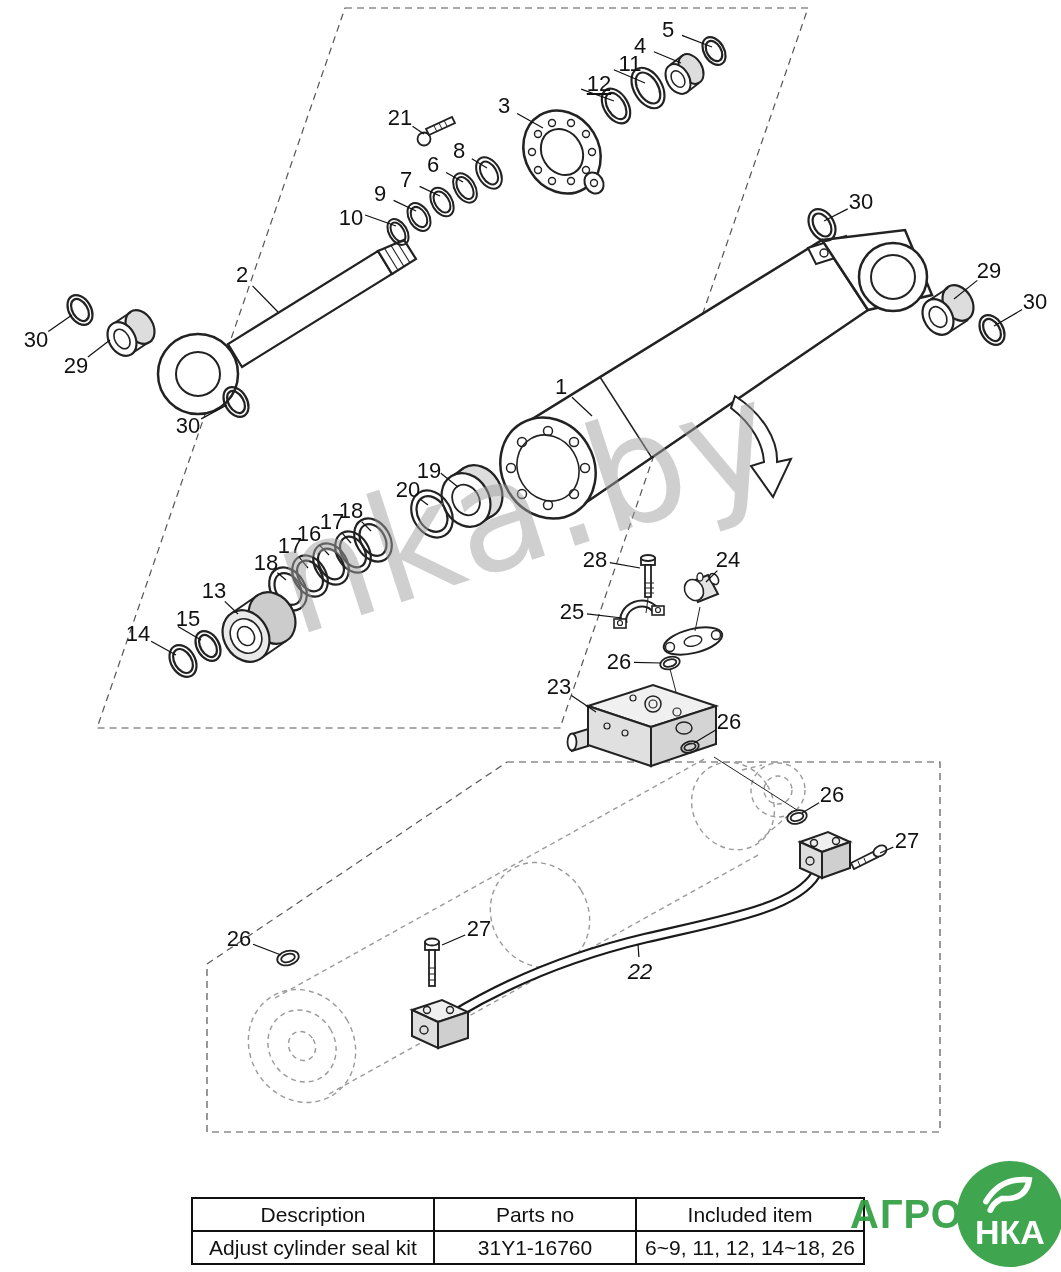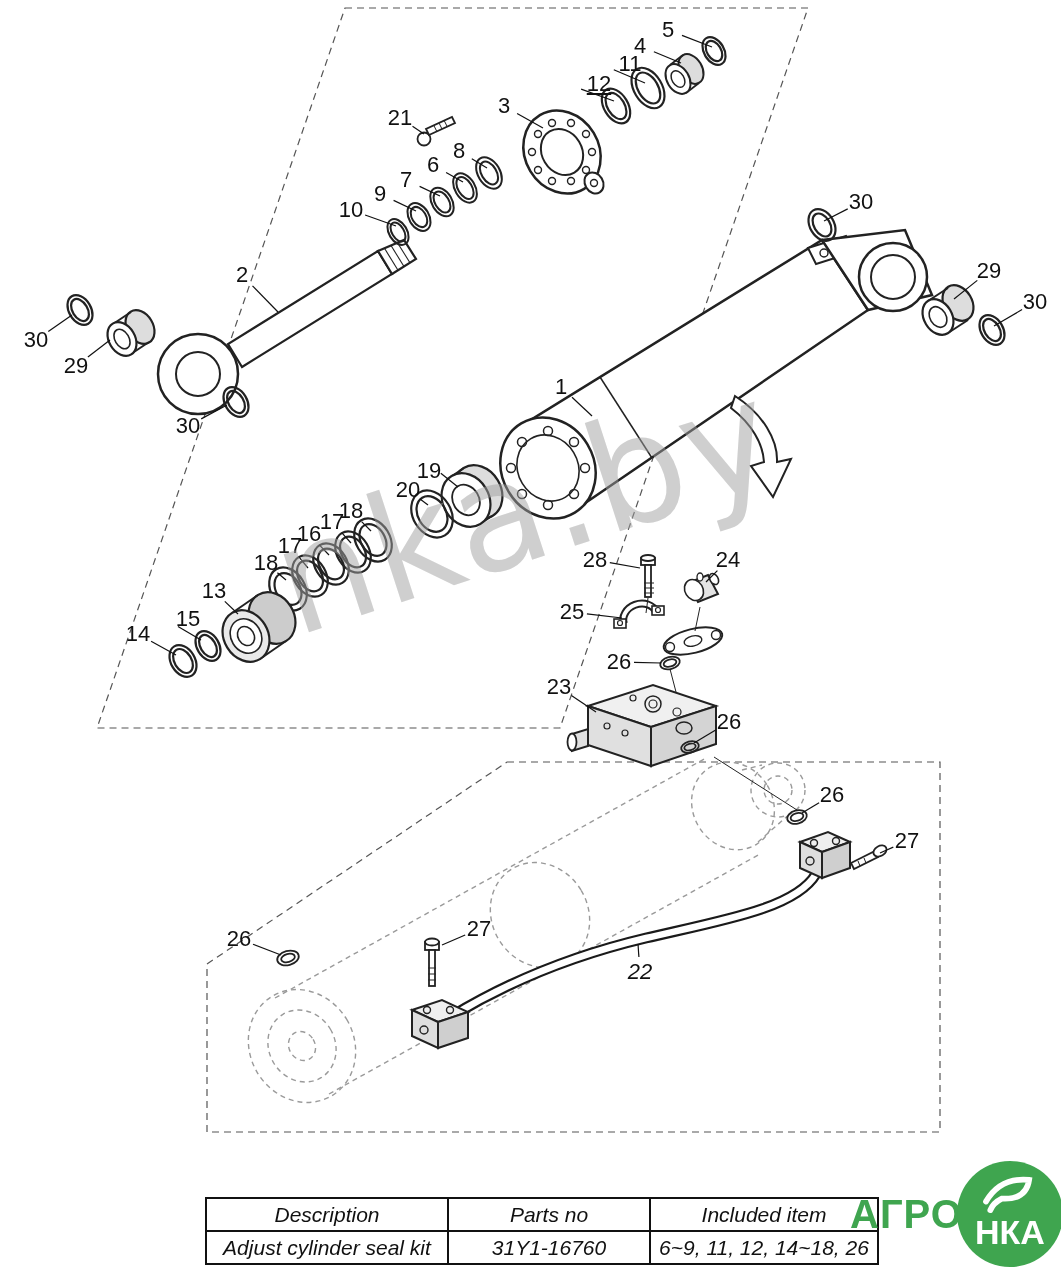--- a/index.html
+++ b/index.html
@@ -9,21 +9,21 @@
   
   #labels{position:absolute;left:0;top:0;width:100%;height:100%;z-index:4;pointer-events:none;}
   .plabel{position:absolute;transform:translate(-50%,-50%);
           font:400 22px "Liberation Sans",sans-serif;color:#111;}
   
   .watermark{position:absolute;left:280px;top:500px;z-index:5;pointer-events:none;
              font:400 150px "DejaVu Sans",sans-serif;letter-spacing:2px;
              color:#a0a0a0;opacity:.5;transform:rotate(-18deg);transform-origin:left center;
              white-space:nowrap;}
   
-  .table-wrap{position:absolute;left:205px;top:1197px;z-index:6;font-style:italic;}
+  .table-wrap{position:absolute;left:191px;top:1197px;z-index:6;}
   .table-wrap table{border-collapse:collapse;}
   .table-wrap th,.table-wrap td{border:2px solid #111;font-weight:400;
         font-size:21px;text-align:center;height:31px;padding:0 6px;background:#fff;}
   .col-desc{width:228px}.col-pno{width:188px}.col-inc{width:214px}
   
   .logo{position:absolute;left:850px;top:1161px;height:106px;z-index:7;
         display:flex;align-items:center;opacity:.92;}
   .logo-text{font-size:40px;font-weight:700;color:#2f9e41;letter-spacing:1px;margin-right:-6px;}
   .logo-circle{width:106px;height:106px;border-radius:50%;background:#2f9e41;
         position:relative;flex:0 0 auto;}
@@ -383,21 +383,21 @@
     <span class="plabel" style="left: 668px; top: 30px;">5</span>
     <span class="plabel" style="left: 640px; top: 46px;">4</span>
     <span class="plabel" style="left: 600px; top: 64px; margin-left: 30px;">11</span>
     <span class="plabel" style="left: 599px; top: 84px; text-decoration: underline;">12</span>
     <span class="plabel" style="left: 504px; top: 106px;">3</span>
     <span class="plabel" style="left: 400px; top: 118px;">21</span>
     <span class="plabel" style="left: 459px; top: 151px;">8</span>
     <span class="plabel" style="left: 433px; top: 165px;">6</span>
     <span class="plabel" style="left: 406px; top: 180px;">7</span>
     <span class="plabel" style="left: 380px; top: 194px;">9</span>
-    <span class="plabel" style="left: 351px; top: 210px; text-align: center;">10</span>
+    <span class="plabel" style="left: 351px; top: 218px; text-align: center;">10</span>
     <span class="plabel" style="left: 861px; top: 202px;">30</span>
     <span class="plabel" style="left: 989px; top: 271px;">29</span>
     <span class="plabel" style="left: 1035px; top: 302px;">30</span>
     <span class="plabel" style="left: 242px; top: 275px;">2</span>
     <span class="plabel" style="left: 36px; top: 340px;">30</span>
     <span class="plabel" style="left: 76px; top: 366px;">29</span>
     <span class="plabel" style="left: 188px; top: 426px;">30</span>
     <span class="plabel" style="left: 561px; top: 387px;">1</span>
     <span class="plabel" style="left: 429px; top: 471px;">19</span>
     <span class="plabel" style="left: 408px; top: 490px;">20</span>

